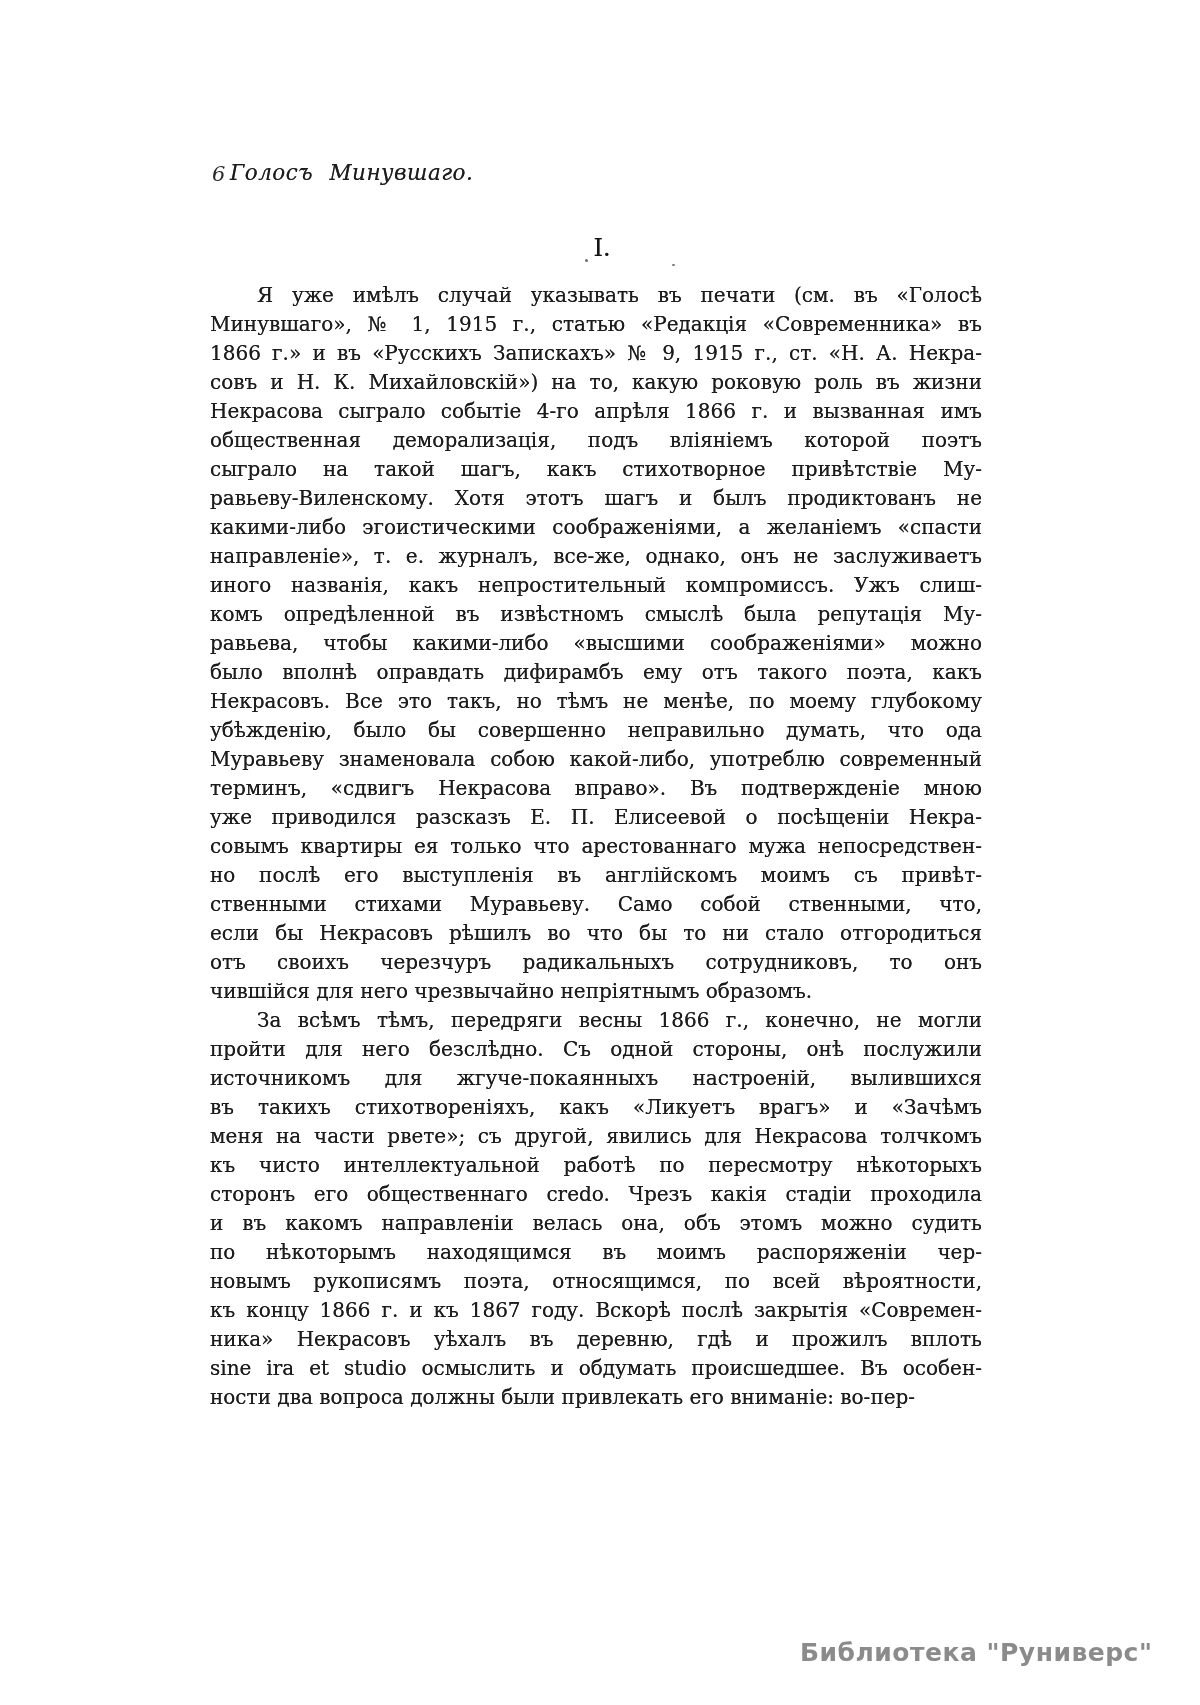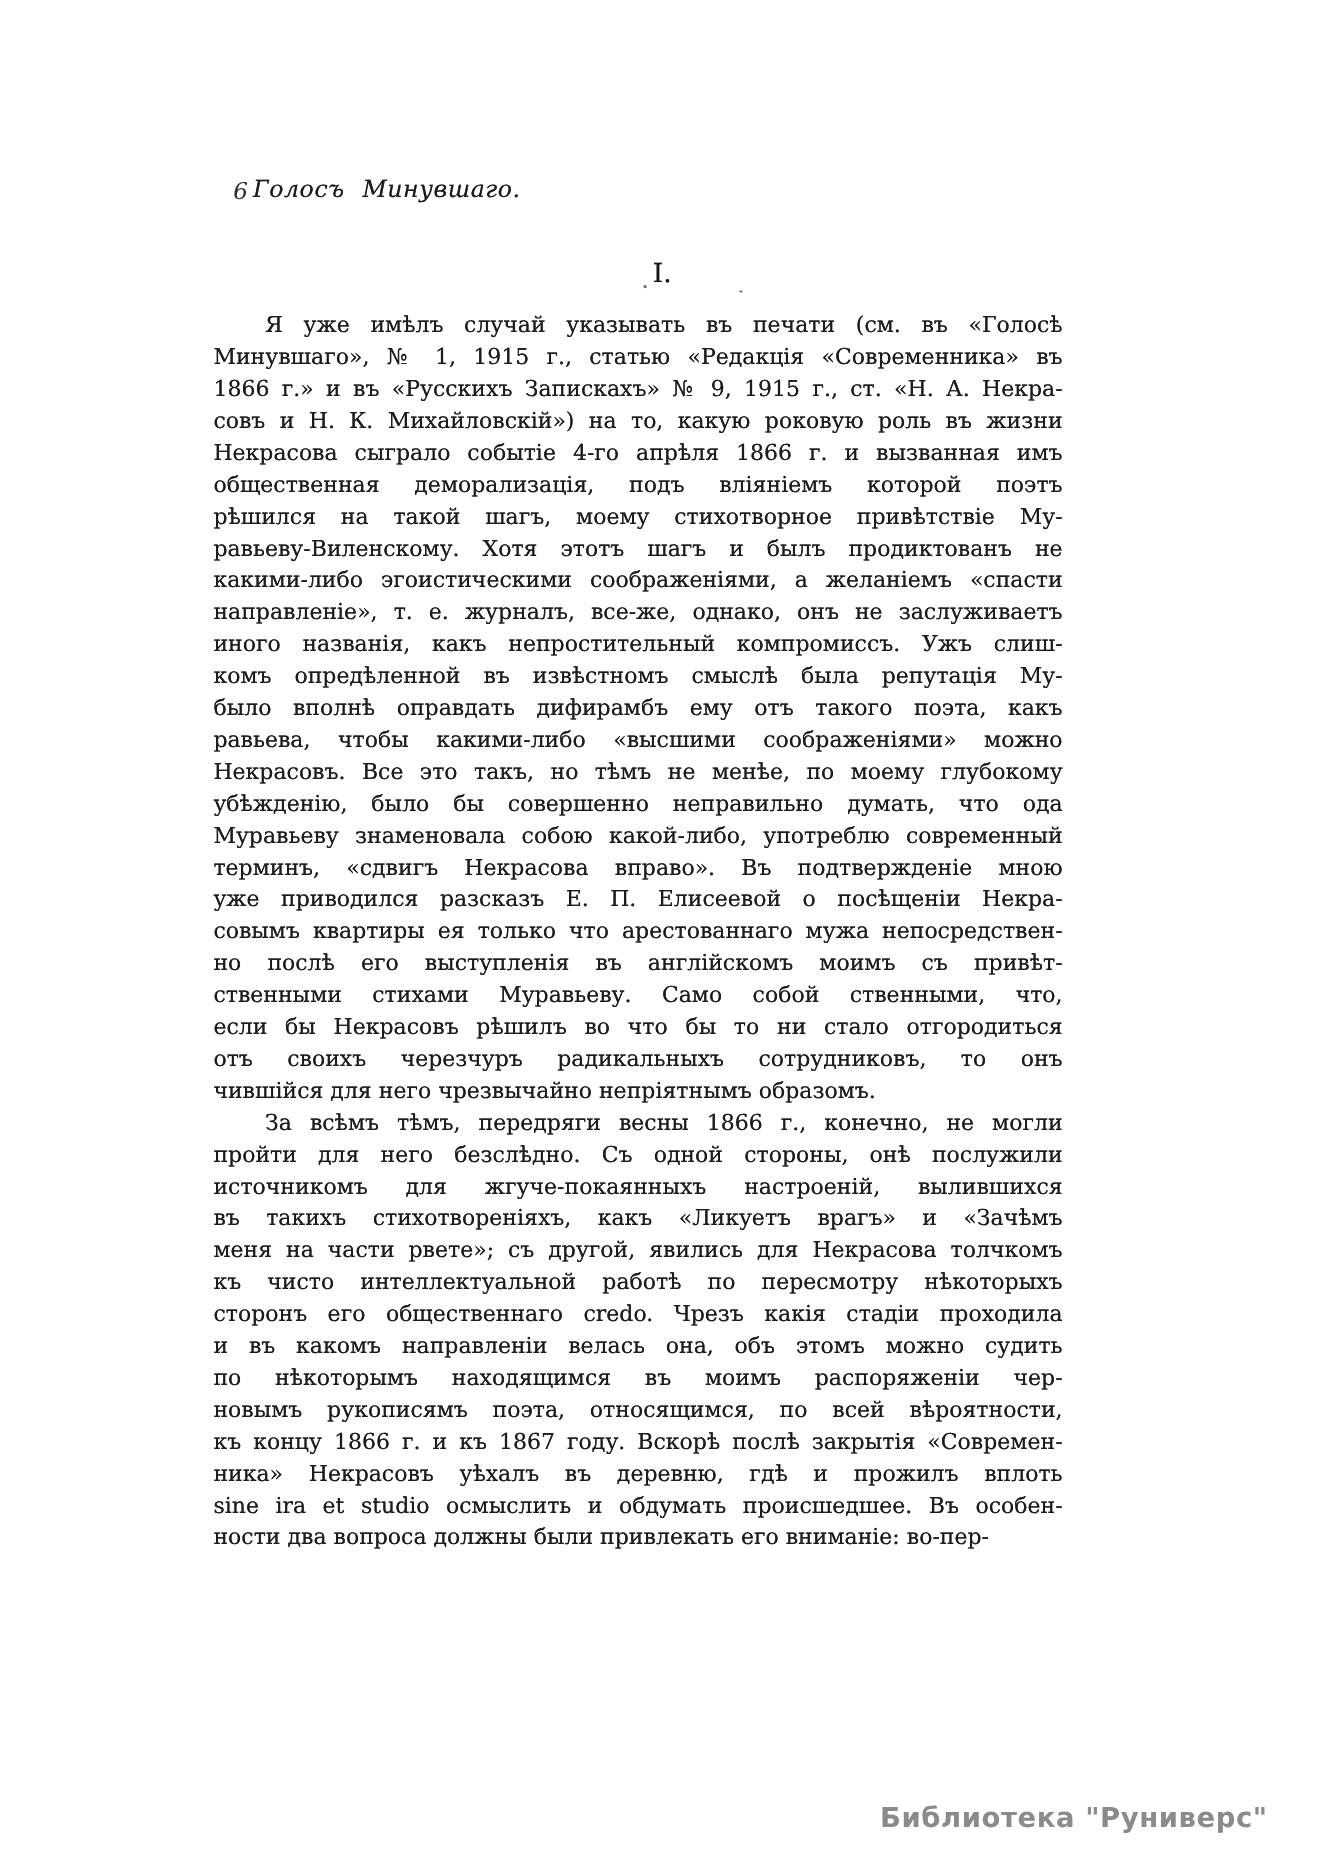--- a/index.html
+++ b/index.html
@@ -41,21 +41,21 @@
     left: 207px;
     top: 234px;
     width: 790px;
     text-align: center;
     font-size: 24px;
     color: #141414;
     text-shadow: 0 0 0.5px rgba(0,0,0,0.7);
   }
   .textblock {
     position: absolute;
-    left: 194px;
+    left: 210px;
     top: 281px;
     width: 772px;
   }
   .para { margin: 0; }
   .line {
     height: 29px;
     line-height: 29px;
     font-size: 20px;
     white-space: nowrap;
     text-shadow: 0 0 0.55px rgba(0,0,0,0.75);
@@ -103,28 +103,28 @@
   <div class="speck s2"></div>
 
   <div class="textblock">
     <div class="para">
         <div class="line j first">Я уже имѣлъ случай указывать въ печати (см. въ «Голосѣ</div>
         <div class="line j">Минувшаго», № 1, 1915 г., статью «Редакція «Современника» въ</div>
         <div class="line j">1866 г.» и въ «Русскихъ Запискахъ» № 9, 1915 г., ст. «Н. А. Некра-</div>
         <div class="line j">совъ и Н. К. Михайловскій») на то, какую роковую роль въ жизни</div>
         <div class="line j">Некрасова сыграло событіе 4-го апрѣля 1866 г. и вызванная имъ</div>
         <div class="line j">общественная деморализація, подъ вліяніемъ которой поэтъ</div>
-        <div class="line j">рѣшился на такой шагъ, моему стихотворное привѣтствіе Му-</div>
+        <div class="line j">сыграло на такой шагъ, какъ стихотворное привѣтствіе Му-</div>
         <div class="line j">равьеву-Виленскому. Хотя этотъ шагъ и былъ продиктованъ не</div>
         <div class="line j">какими-либо эгоистическими соображеніями, а желаніемъ «спасти</div>
         <div class="line j">направленіе», т. е. журналъ, все-же, однако, онъ не заслуживаетъ</div>
         <div class="line j">иного названія, какъ непростительный компромиссъ. Ужъ слиш-</div>
         <div class="line j">комъ опредѣленной въ извѣстномъ смыслѣ была репутація Му-</div>
+        <div class="line j">равьева, чтобы какими-либо «высшими соображеніями» можно</div>
         <div class="line j">было вполнѣ оправдать дифирамбъ ему отъ такого поэта, какъ</div>
-        <div class="line j">равьева, чтобы какими-либо «высшими соображеніями» можно</div>
         <div class="line j">Некрасовъ. Все это такъ, но тѣмъ не менѣе, по моему глубокому</div>
         <div class="line j">убѣжденію, было бы совершенно неправильно думать, что ода</div>
         <div class="line j">Муравьеву знаменовала собою какой-либо, употреблю современный</div>
         <div class="line j">терминъ, «сдвигъ Некрасова вправо». Въ подтвержденіе мною</div>
         <div class="line j">уже приводился разсказъ Е. П. Елисеевой о посѣщеніи Некра-</div>
         <div class="line j">совымъ квартиры ея только что арестованнаго мужа непосредствен-</div>
         <div class="line j">но послѣ его выступленія въ англійскомъ моимъ съ привѣт-</div>
         <div class="line j">ственными стихами Муравьеву. Само собой ственными, что,</div>
         <div class="line j">если бы Некрасовъ рѣшилъ во что бы то ни стало отгородиться</div>
         <div class="line j">отъ своихъ черезчуръ радикальныхъ сотрудниковъ, то онъ</div>

